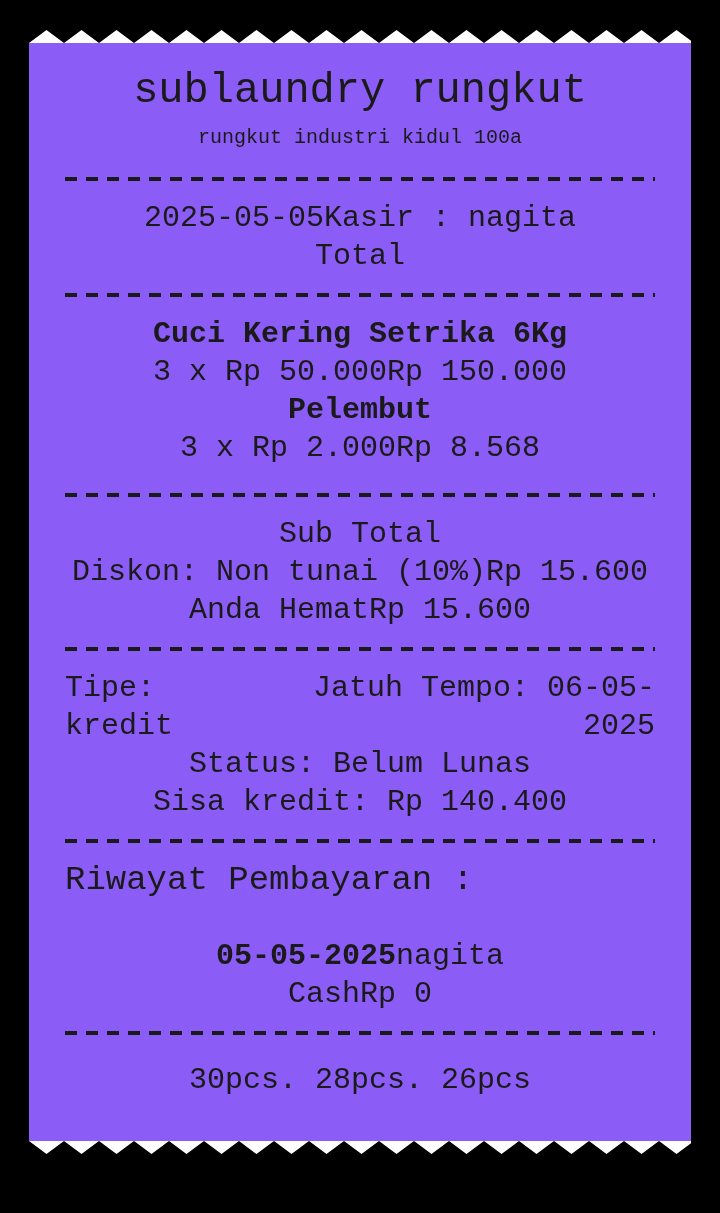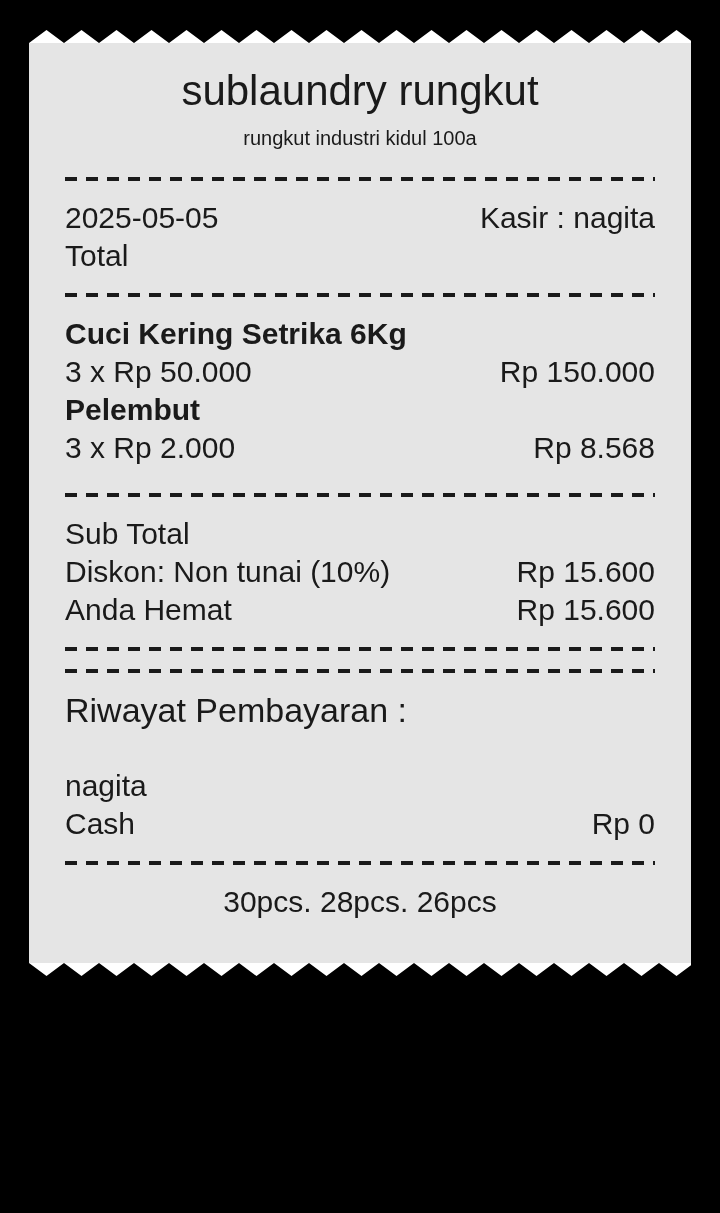--- a/index.html
+++ b/index.html
@@ -23,45 +23,46 @@
   }
   .zigzag {
     display: block;
     width: 662px;
     height: 13px;
   }
   .zigzag.bottom {
     transform: scaleY(-1);
   }
   .paper {
-    background: #e5e5e5;
+    background: #8b5cf6;
     color: #1a1a1a;
     padding: 22px 36px 28px 36px;
     box-sizing: border-box;
+    font-family: Liberation Mono, monospace;
   }
   .title {
     text-align: center;
     font-size: 42px;
     line-height: 52px;
     font-weight: 400;
   }
   .subtitle {
     text-align: center;
     font-size: 20px;
     line-height: 42px;
     font-weight: 400;
   }
   .dashes {
     height: 4px;
     margin: 18px 0;
     background: repeating-linear-gradient(90deg, #1a1a1a 0 12px, transparent 12px 21px);
   }
   .row {
     display: flex;
-    justify-content: space-between;
+    justify-content: center;
     align-items: baseline;
     font-size: 30px;
     line-height: 38px;
   }
   .row .left { text-align: left; }
   .row .right { text-align: right; }
   .bold { font-weight: 700; }
   .section { margin: 16px 0; }
   .items { margin: 16px 0 26px 0; }
   .total-row {
@@ -73,21 +74,21 @@
   }
   .history-head {
     font-size: 34px;
     line-height: 38px;
     margin: 16px 0 38px 0;
   }
   .footer-note {
     text-align: center;
     font-size: 30px;
     line-height: 38px;
-    margin: 18px 0 14px 0;
+    margin: 26px 0 14px 0;
   }
 </style>
 </head>
 <body>
 
 <div class="stage">
   <div class="receipt">
 
     <svg class="zigzag" viewBox="0 0 662 13" preserveAspectRatio="none" aria-hidden="true">
       <polygon fill="#ffffff" points="0,13 17.5,0 35,13 52.5,0 70,13 87.5,0 105,13 122.5,0 140,13 157.5,0 175,13 192.5,0 210,13 227.5,0 245,13 262.5,0 280,13 297.5,0 315,13 332.5,0 350,13 367.5,0 385,13 402.5,0 420,13 437.5,0 455,13 472.5,0 490,13 507.5,0 525,13 542.5,0 560,13 577.5,0 595,13 612.5,0 630,13 647.5,0 662,10.8 662,13"></polygon>
@@ -140,27 +141,40 @@
           <span class="right">Rp 15.600</span>
         </div>
         <div class="row">
           <span class="left">Anda Hemat</span>
           <span class="right">Rp 15.600</span>
         </div>
       </div>
 
       <div class="dashes"></div>
 
+      <div class="section">
+        <div class="row">
+          <span class="left">Tipe: kredit</span>
+          <span class="right">Jatuh Tempo: 06-05-2025</span>
+        </div>
+        <div class="row">
+          <span class="left">Status: Belum Lunas</span>
+        </div>
+        <div class="row">
+          <span class="left">Sisa kredit: Rp 140.400</span>
+        </div>
+      </div>
 
       <div class="dashes"></div>
 
       <div class="history-head">Riwayat Pembayaran :</div>
 
       <div>
         <div class="row">
+          <span class="left bold">05-05-2025</span>
           <span class="right">nagita</span>
         </div>
         <div class="row">
           <span class="left">Cash</span>
           <span class="right">Rp 0</span>
         </div>
       </div>
 
       <div class="dashes"></div>
 

